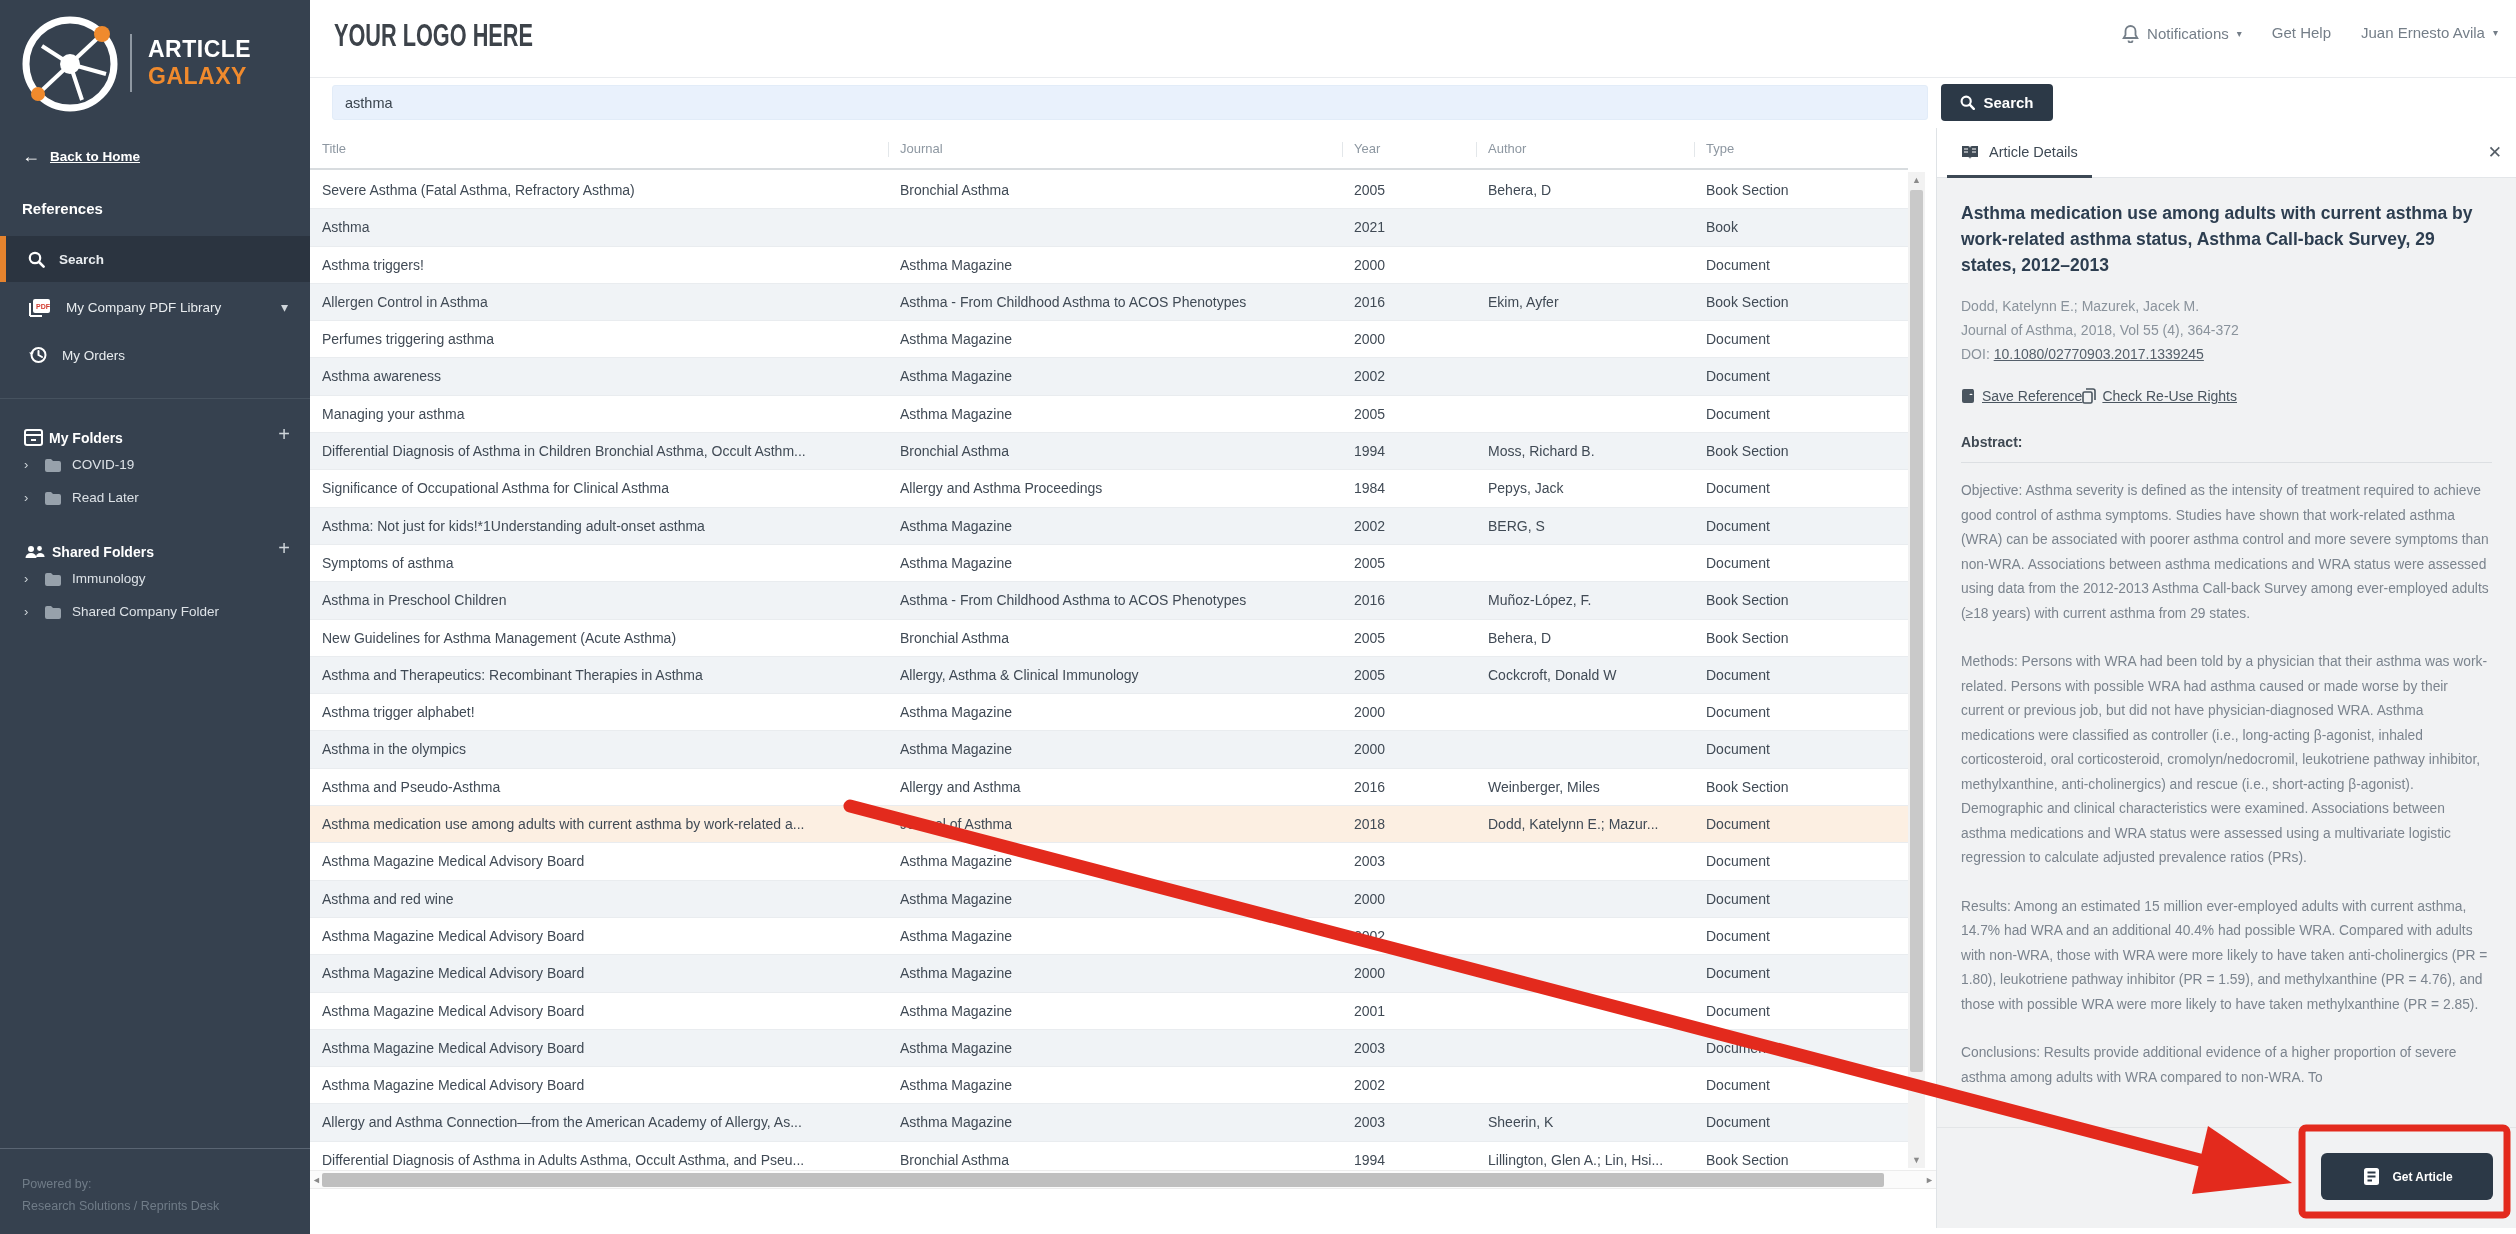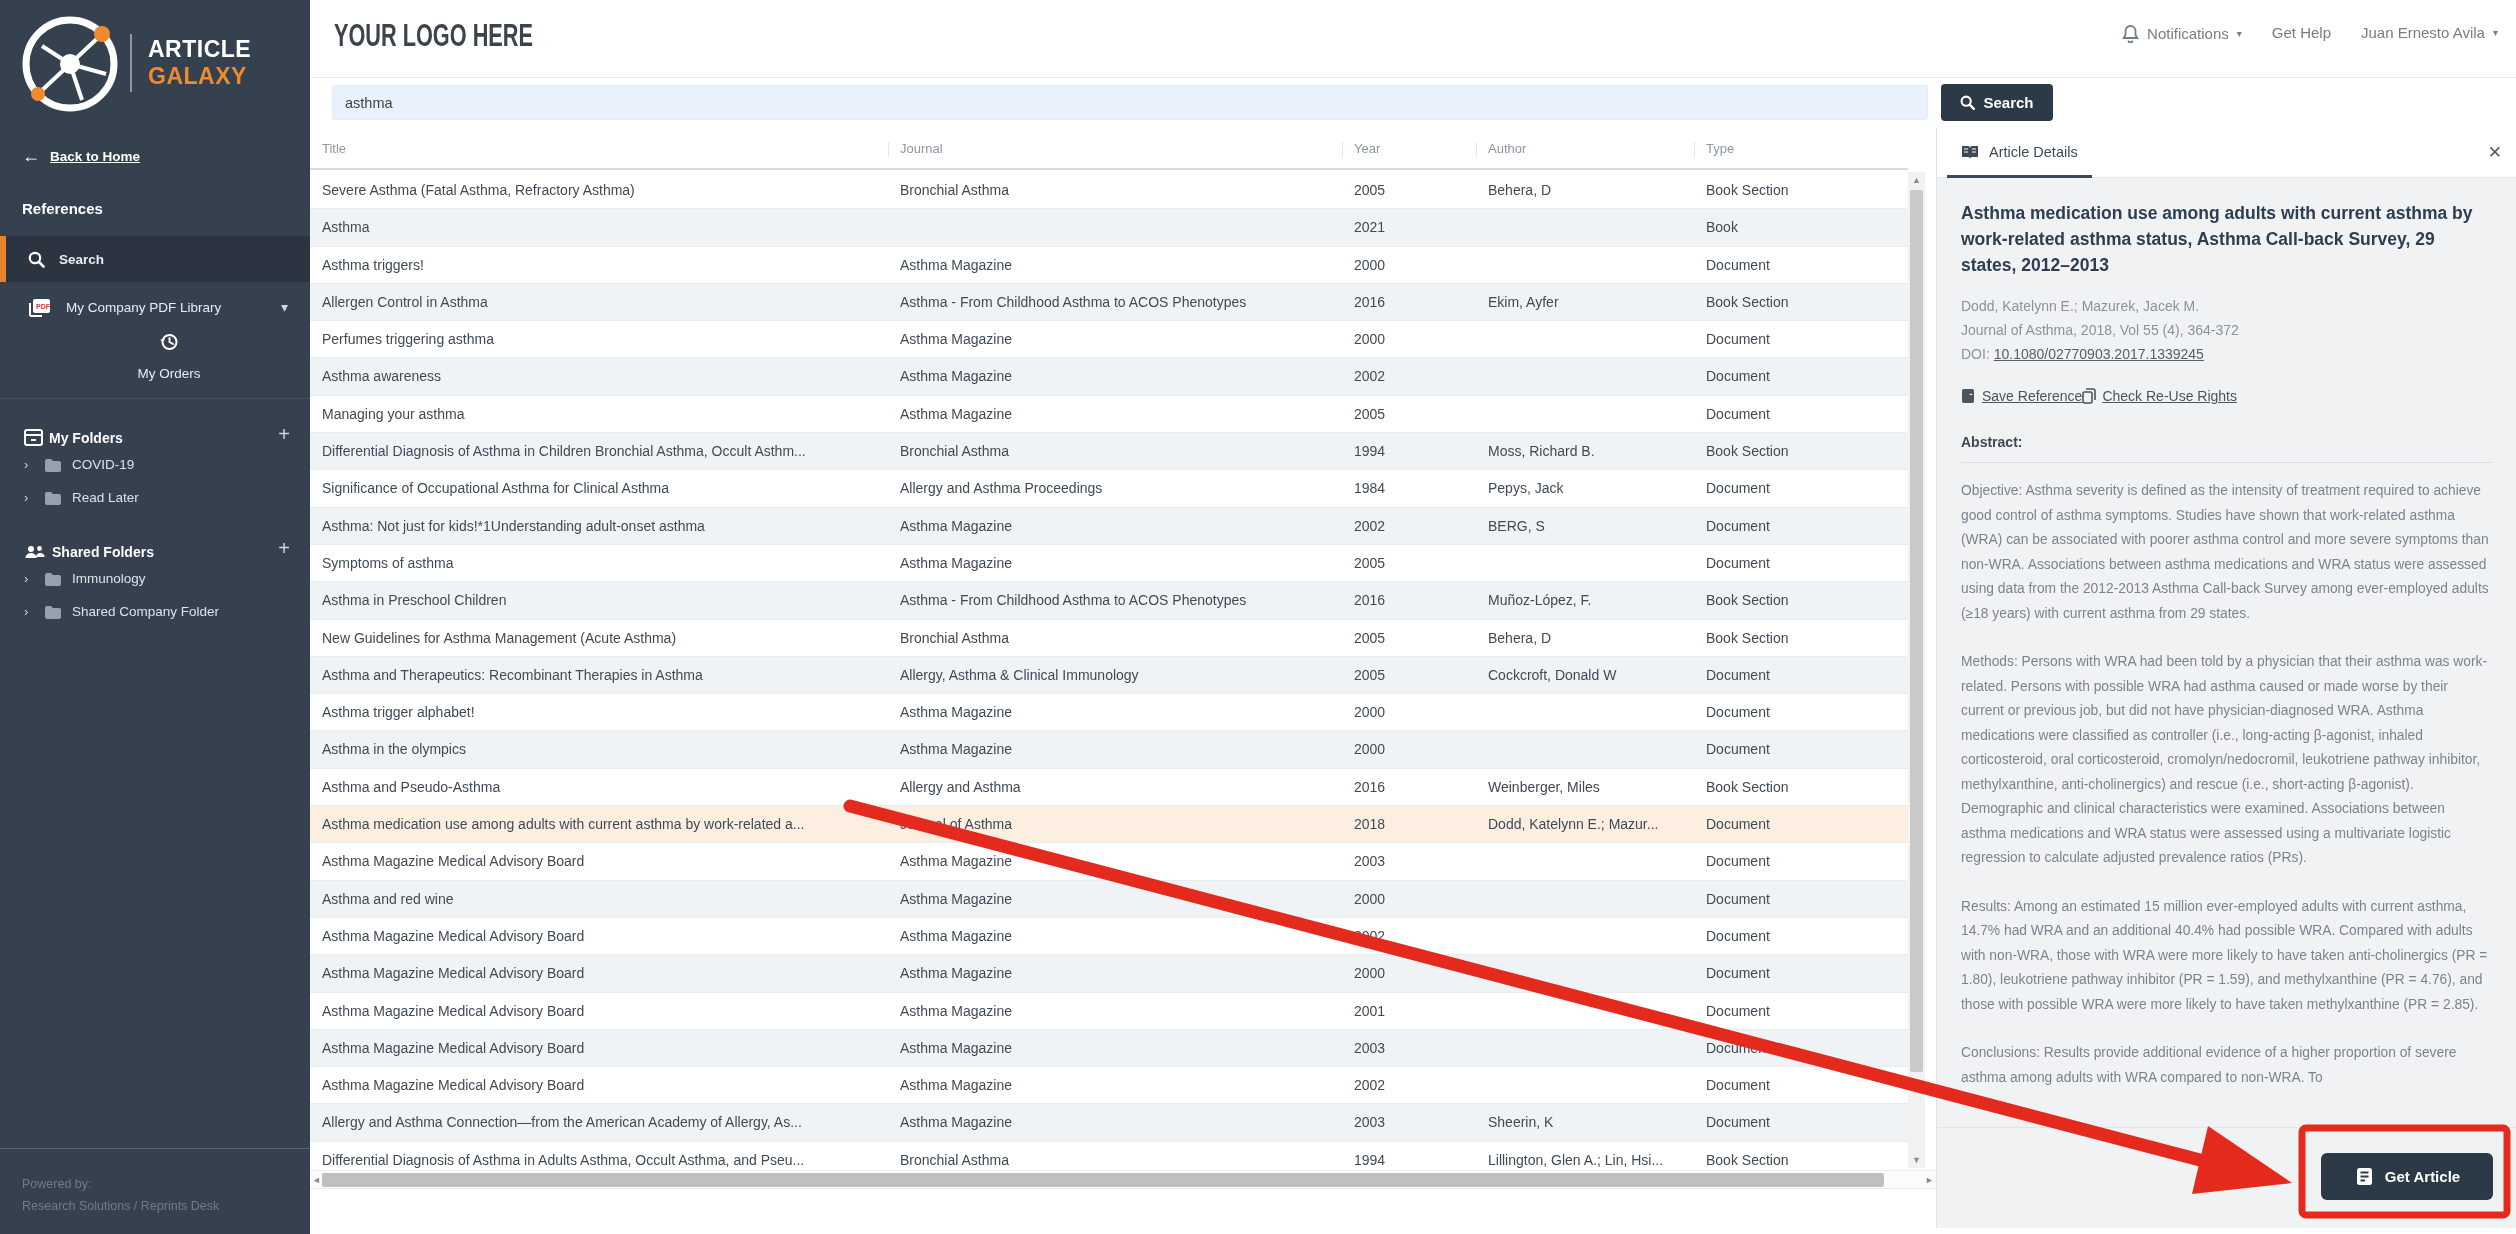--- a/index.html
+++ b/index.html
@@ -70,21 +70,21 @@
   .p-meta { font-size:14px; color:#8a939c; line-height:24px; }
   .p-doi a { color:#55606b; text-decoration:underline; cursor:pointer; }
   .p-links { margin-top:22px; display:flex; font-size:14px; color:#4a555f; }
   .p-link { display:flex; align-items:center; gap:6px; cursor:pointer; }
   .p-link .lbl { text-decoration:underline; }
   .abs-label { margin-top:30px; font-size:14px; font-weight:bold; color:#3f4953; }
   .abs-divider { margin-top:12px; height:1px; background:#dcdfe2; }
   .abs-text { margin-top:16px; }
   .abs-text p { font-size:13.8px; line-height:24.5px; color:#7b848e; margin-bottom:24px; }
   #panel-footer { position:absolute; left:0; top:999px; width:579px; height:101px; background:#f1f2f3; border-top:1px solid #e3e5e7; }
-  #get-article-btn { position:absolute; left:384px; top:25px; width:172px; height:47px; background:#2c3947; border:none; border-radius:6px; color:#fff; font-size:15px; font-weight:bold; display:flex; align-items:center; justify-content:center; gap:10px; cursor:pointer; font-family:"Liberation Sans", sans-serif; }
+  #get-article-btn { position:absolute; left:384px; top:25px; width:172px; height:47px; background:#2c3947; border:none; border-radius:6px; color:#fff; font-size:12px; font-weight:bold; display:flex; align-items:center; justify-content:center; gap:10px; cursor:pointer; font-family:"Liberation Sans", sans-serif; }
 
   
   #annot { position:absolute; left:0; top:0; width:2516px; height:1234px; pointer-events:none; z-index:50; }
 
   svg.ic { display:block; }
 </style>
 </head>
 <body>
 
 <div id="page">
@@ -136,21 +136,21 @@
           <rect x="5" y="2" width="17" height="14" rx="2" fill="#fff"></rect>
           <text x="8" y="12" font-size="7" font-weight="bold" fill="#d23b2f" font-family="Liberation Sans,sans-serif">PDF</text>
           <line x1="2" y1="6" x2="2" y2="19" stroke="#fff" stroke-width="2"></line>
           <line x1="2" y1="19" x2="14" y2="19" stroke="#fff" stroke-width="2"></line>
         </svg>
       </span>
       <span>My Company PDF Library</span>
       <span class="chev">▾</span>
     </div>
 
-    <div class="nav-item" style="top:332px;flex-direction:column;">
+    <div class="nav-item" style="top:332px;">
       <span>
         <svg class="ic" width="20" height="20" viewBox="0 0 20 20">
           <circle cx="10.5" cy="10" r="7" fill="none" stroke="#fff" stroke-width="2"></circle>
           <polyline points="10.5,6 10.5,10 14,12" fill="none" stroke="#fff" stroke-width="2" stroke-linecap="round"></polyline>
           <path d="M3.5,10 L1,7.5 L6,7.5 Z" fill="#fff"></path>
         </svg>
       </span>
       <span>My Orders</span>
     </div>
 

